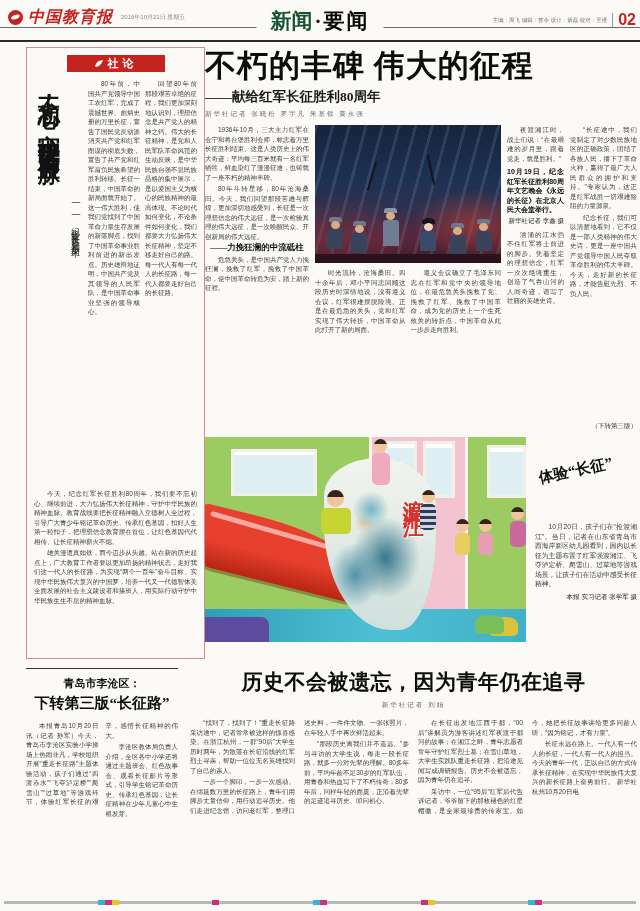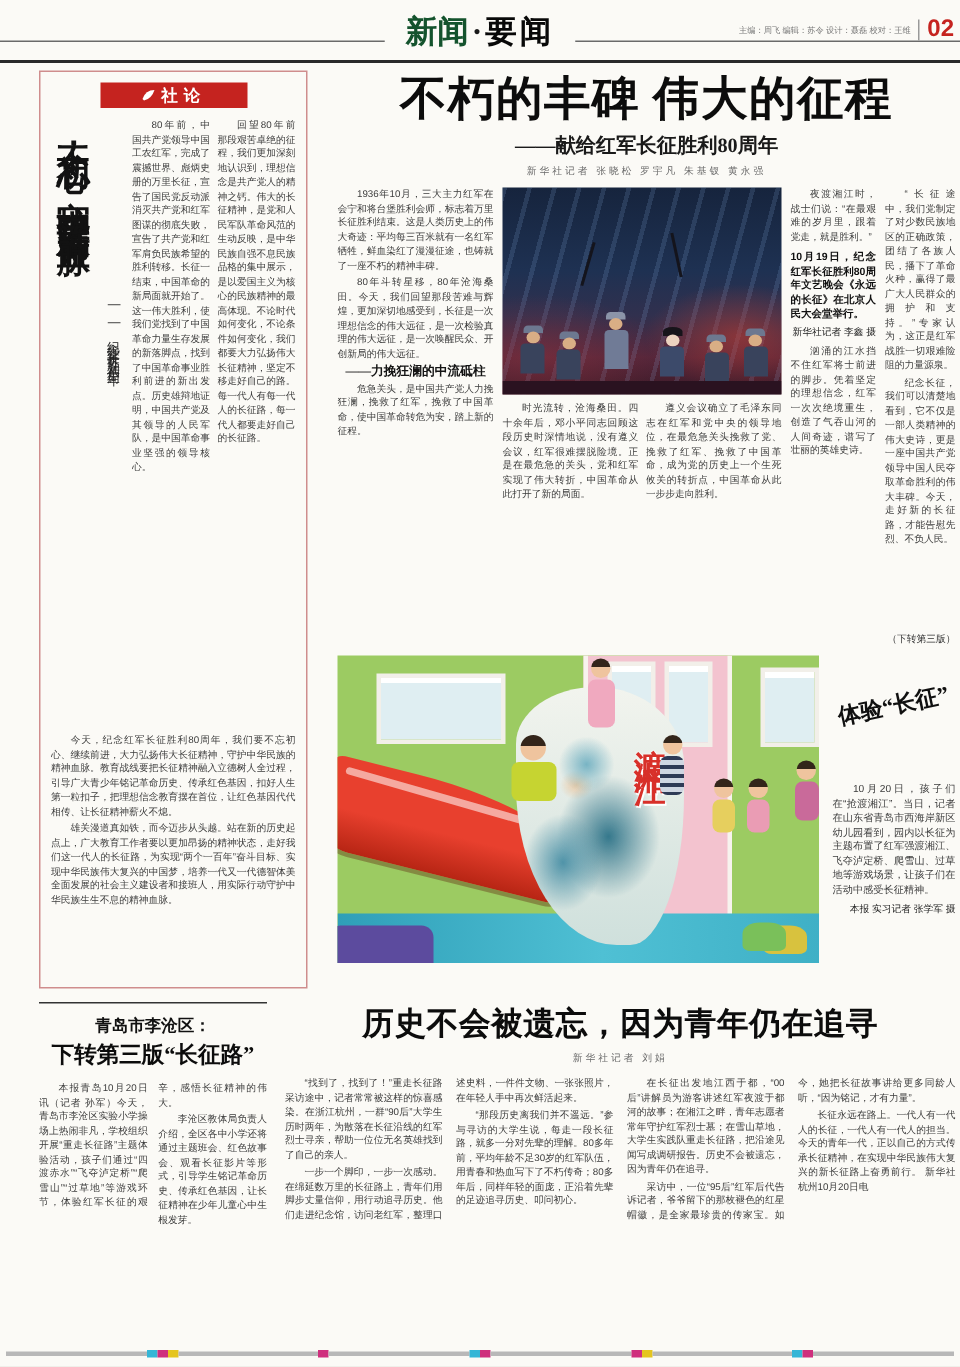--- a/index.html
+++ b/index.html
@@ -18,39 +18,39 @@
   .section-title { position:absolute; left:50%; transform:translateX(-50%); top:7px; background:#fbfaf6; padding:0 14px; white-space:nowrap; font-family:"Liberation Serif","DejaVu Serif",serif; font-size:21px; font-weight:bold; }
   .sec-light { color:#14532d; }
   .sec-dot { color:#1a1a1a; padding:0 2px; }
   .sec-bold { color:#080808; letter-spacing:2px; }
   .mast-right { position:absolute; right:4px; top:11px; display:flex; align-items:center; gap:5px; }
   .credits { font-size:5.5px; color:#777; }
   .pg-sep { width:1px; height:14px; background:#999; }
   .pagenum { font-size:16px; font-weight:bold; color:#c5231f; }
 
   
-  .content { display:flex; gap:20px; padding:5px 3px 0 26px; }
+  .content { display:flex; gap:0; padding:5px 3px 0 26px; }
 
   
   .editorial-box { width:179px; height:612px; border:1px solid #cf8d8d; padding:7px 7px 6px; flex:none; }
   .edit-badge { margin:0 auto; width:98px; height:17px; background:#c5231f; color:#fff; display:flex; align-items:center; justify-content:center; gap:4px; font-size:11px; font-weight:bold; letter-spacing:4px; }
   .badge-leaf { width:10px; height:10px; flex:none; }
   .edit-upper { display:flex; height:402px; margin-top:7px; }
   .v-title { writing-mode:vertical-rl; text-orientation:upright; font-family:"Liberation Serif","DejaVu Serif",serif; font-weight:bold; font-size:22px; letter-spacing:3px; color:#121212; width:30px; line-height:30px; }
   .v-sub { writing-mode:vertical-rl; text-orientation:upright; font-size:8.5px; color:#222; letter-spacing:2px; padding-top:118px; width:18px; margin:0 4px 0 2px; line-height:16px; }
   .edit-cols { flex:1; display:flex; gap:5px; overflow:hidden; }
   .edit-col { flex:1; overflow:hidden; }
   .edit-lower { margin-top:8px; height:178px; overflow:hidden; }
 
   .dense { font-size:6.5px; line-height:9.5px; text-align:justify; color:#3c3c3c; }
   .dense p { margin:0 0 2px; text-indent:2em; }
 
   
   .main-art { flex:1; min-width:0; }
-  .art-head { text-align:center; padding:1px 0 3px; }
+  .art-head { text-align:left; padding:1px 0 3px; }
   .art-headline { font-family:"Liberation Serif","DejaVu Serif",serif; font-weight:900; font-size:31px; color:#0c0c0c; letter-spacing:1px; line-height:36px; }
   .art-subtitle { font-family:"Liberation Serif","DejaVu Serif",serif; font-weight:bold; font-size:13.5px; color:#1a1a1a; margin-top:4px; }
   .art-byline { font-size:6.5px; color:#6a6a6a; margin-top:4px; letter-spacing:2px; }
   .row1 { display:flex; gap:6px; height:306px; margin-top:3px;justify-content:flex-end; }
   .colA { width:104px; flex:none; overflow:hidden; }
   .crosshead { font-family:"Liberation Serif","DejaVu Serif",serif; font-weight:bold; font-size:8.5px; text-align:center; color:#141414; margin:4px 0; text-indent:0 !important; }
   .center-col { width:186px; flex:none; display:flex; flex-direction:column; }
   .under-photo { flex:1; display:flex; gap:5px; margin-top:5px; overflow:hidden; }
   .up-col { flex:1; overflow:hidden; }
   .colC { width:57px; flex:none; display:flex; flex-direction:column; overflow:hidden; }
@@ -136,20 +136,25 @@
   .cb-m { width:7px; height:5px; background:#cf2f7d; }
   .cb-y { width:7px; height:5px; background:#e5c51e; }
 </style>
 </head>
 <body>
 
 <div class="page">
 
   <div class="header">
     <div class="mid-line"></div>
+    <div class="mast-left">
+      <span class="logo-mark"></span>
+      <span class="logo-text">中国教育报</span>
+      <span class="mast-date">2016年10月21日 星期五</span>
+    </div>
     <div class="section-title">
       <span class="sec-light">新闻</span><span class="sec-dot">·</span><span class="sec-bold">要闻</span>
     </div>
     <div class="mast-right">
       <span class="credits">主编：周飞 编辑：苏令 设计：聂磊 校对：王维</span>
       <span class="pg-sep"></span>
       <span class="pagenum">02</span>
     </div>
   </div>
 

